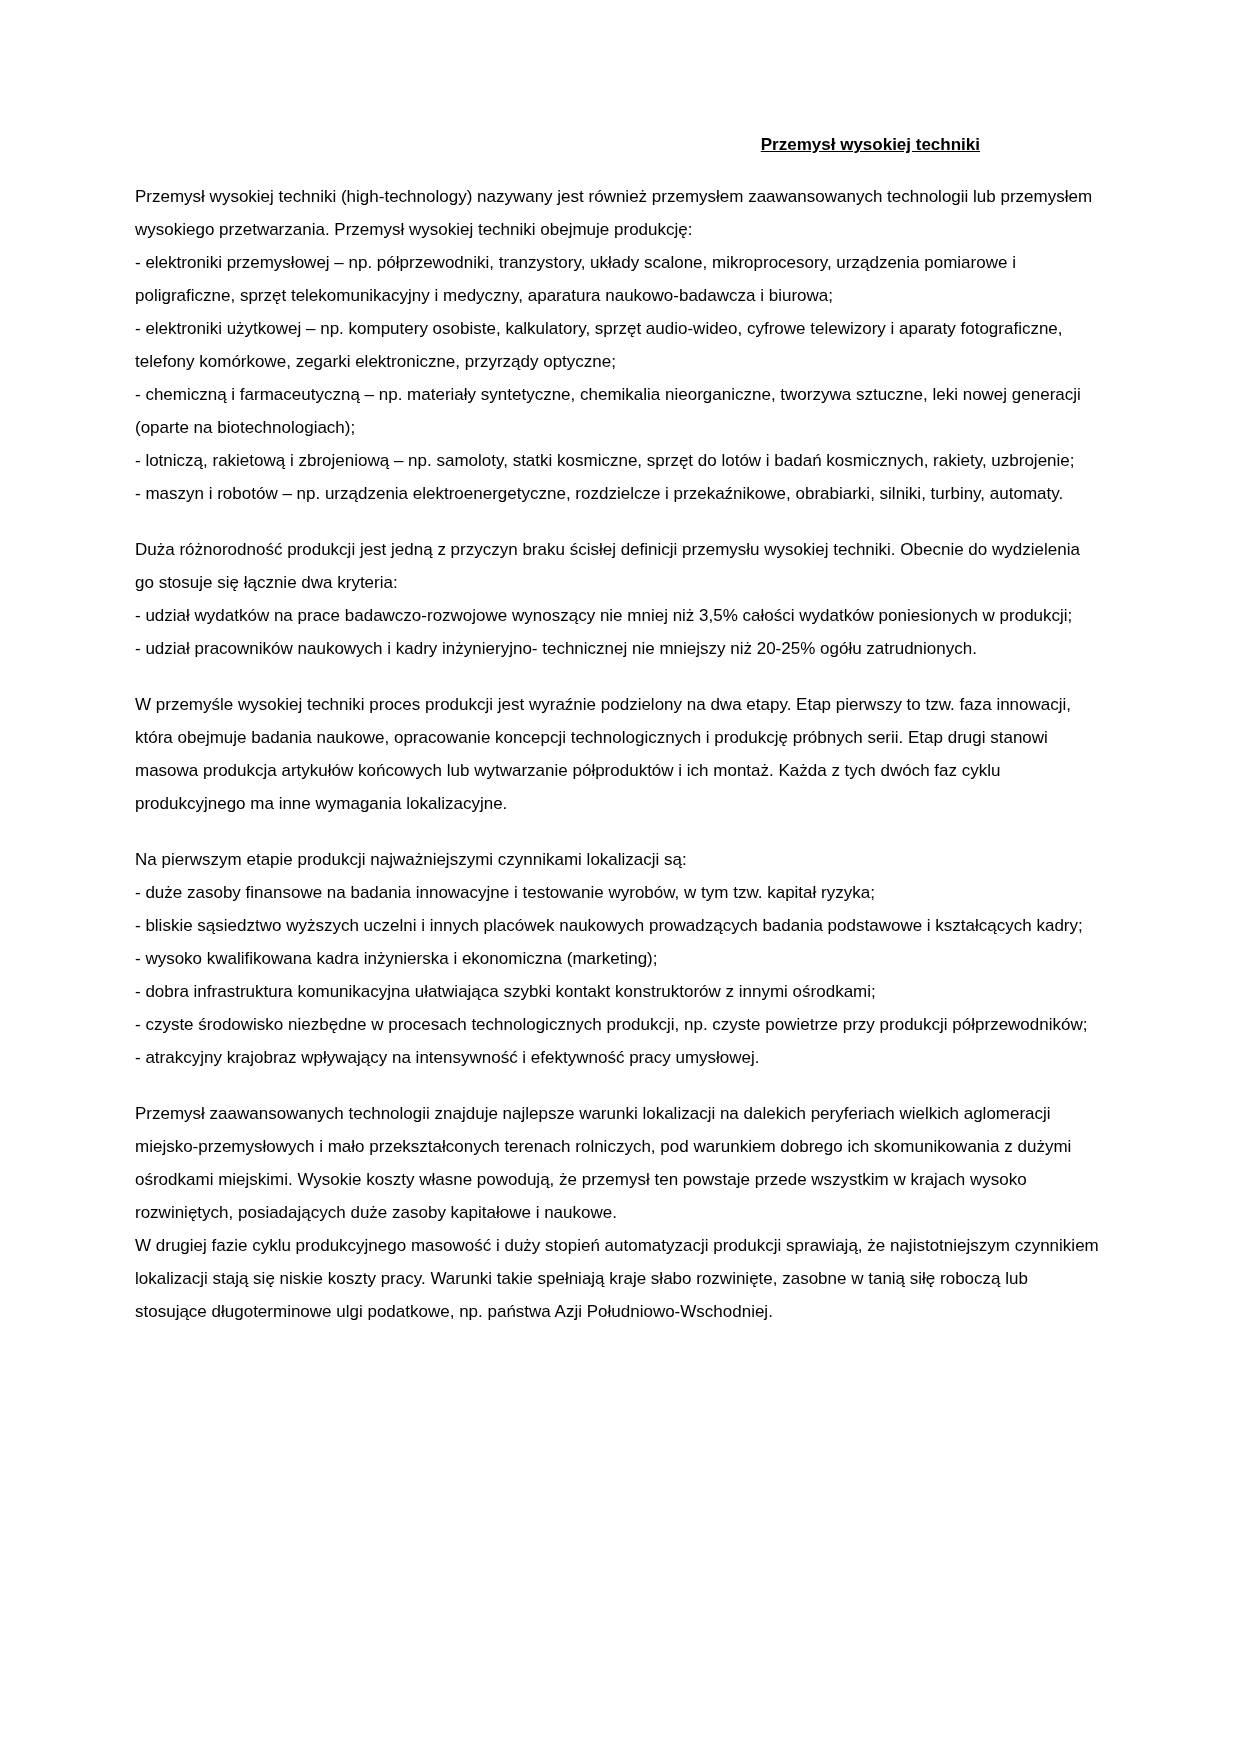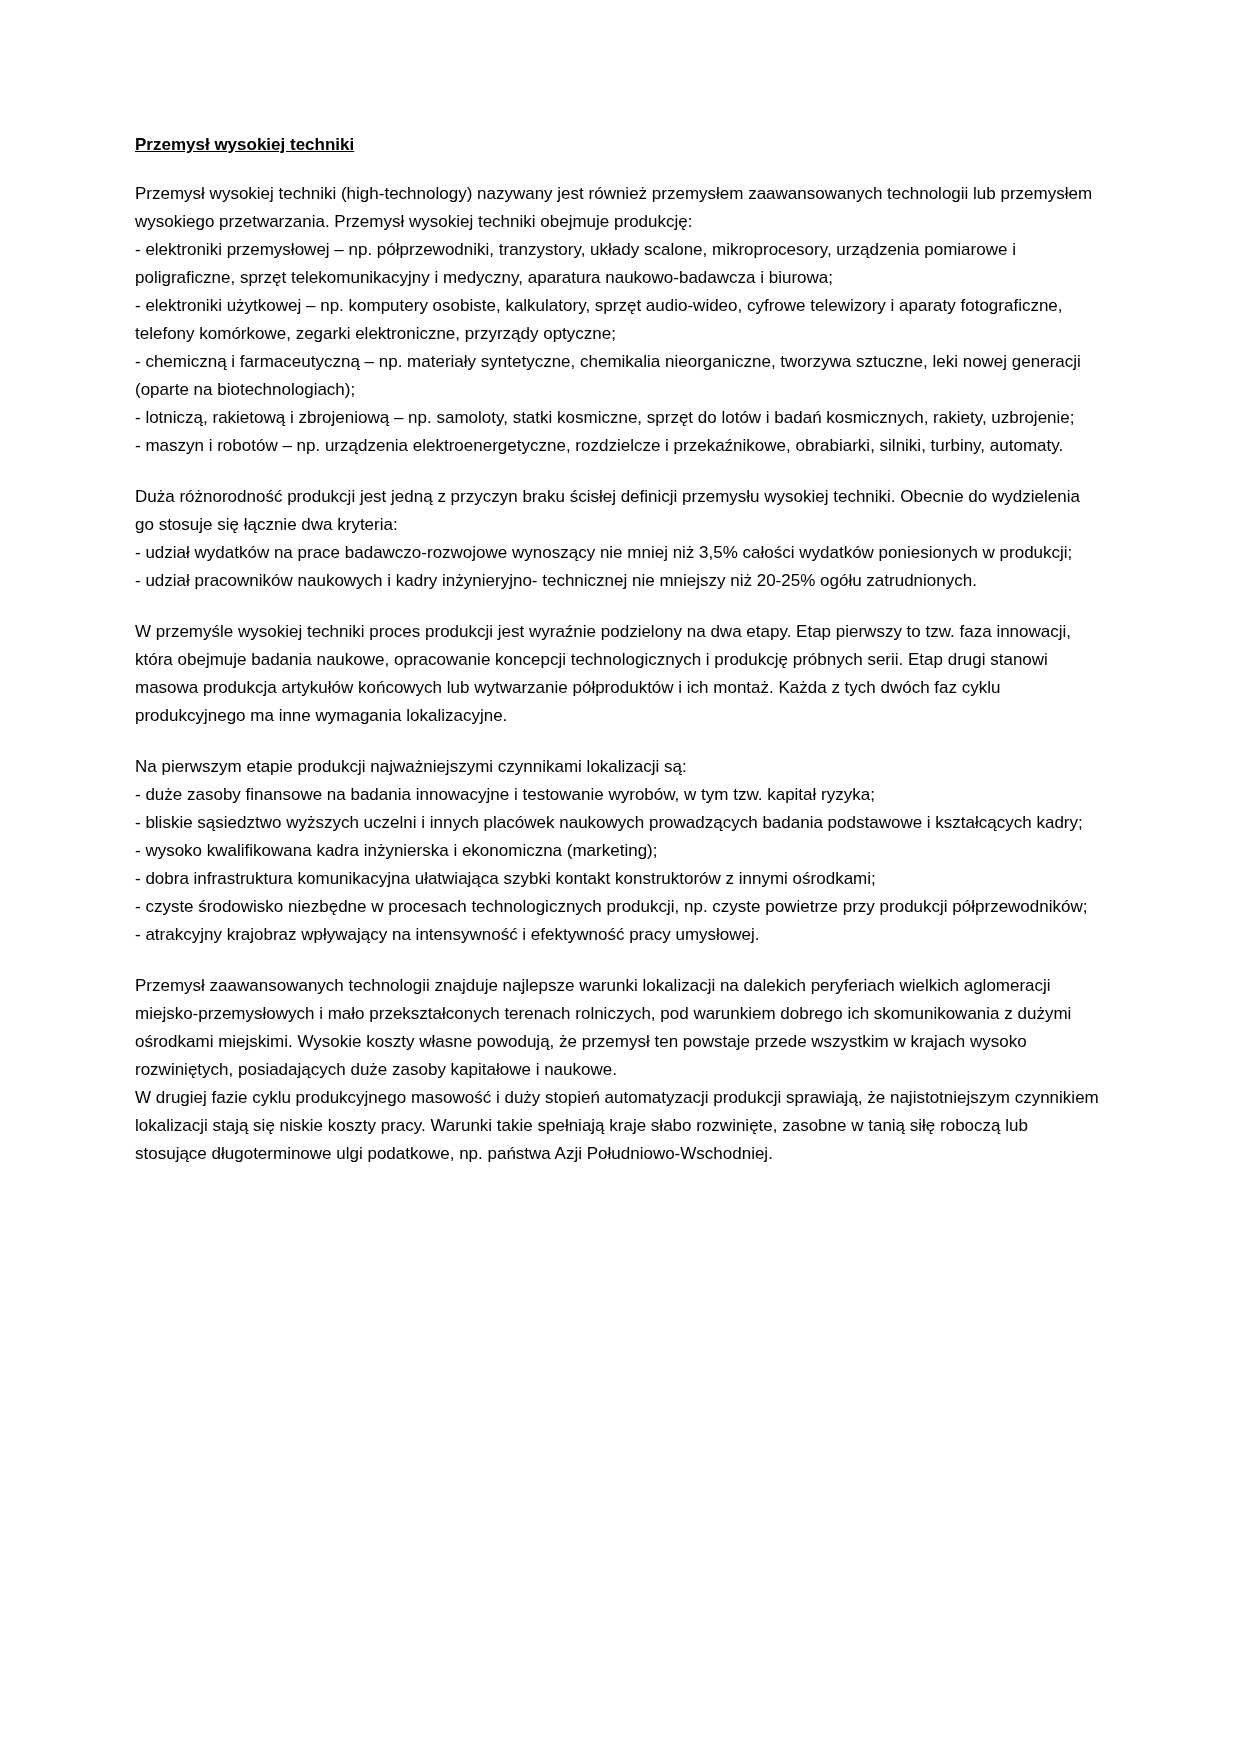--- a/index.html
+++ b/index.html
@@ -19,27 +19,27 @@
     box-sizing: border-box;
     width: 1240px;
     min-height: 1754px;
     padding: 133px 140px 120px 135px;
     background: #ffffff;
   }
   .doc-title {
     font-size: 17px;
     font-weight: bold;
     text-decoration: underline;
-    text-align: left;
+    text-align: right;
     margin: 0 120px 24px 0;
     line-height: 23px;
   }
   .doc-paragraph {
     font-size: 17px;
-    line-height: 28px;
+    line-height: 33px;
     margin: 0 0 23px 0;
     white-space: pre-line;
     text-align: left;
   }
   .doc-paragraph:last-child {
     margin-bottom: 0;
   }
 </style>
 </head>
 <body>

